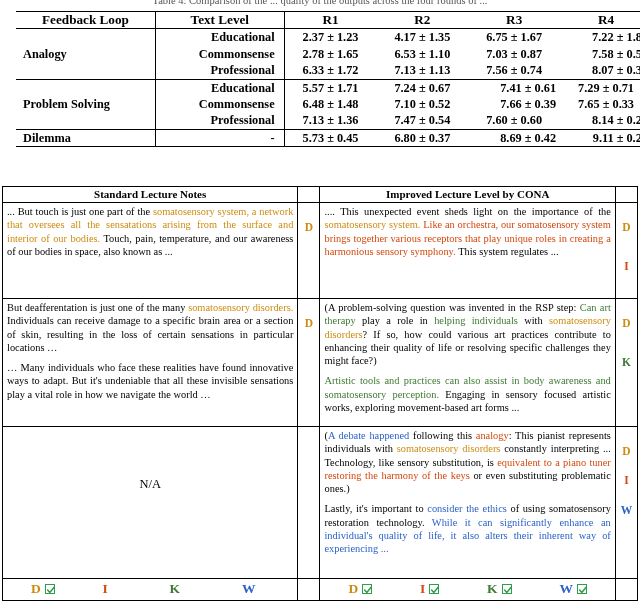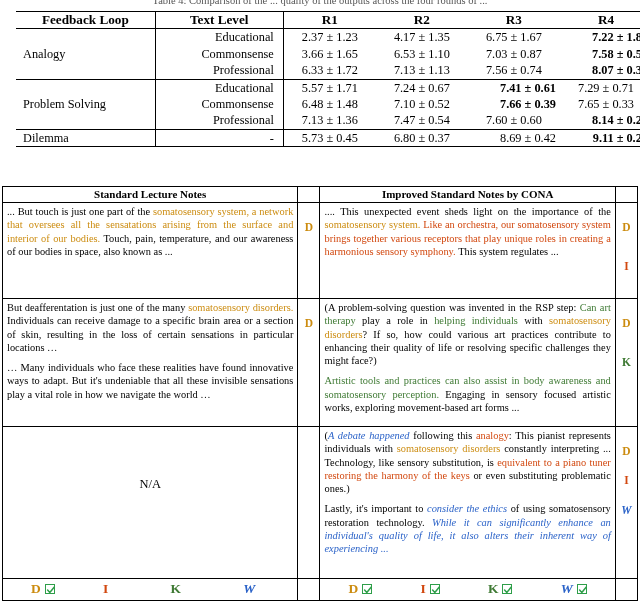--- a/index.html
+++ b/index.html
@@ -44,21 +44,21 @@
     width: 636px;
   }
   table.t1 {
     border-collapse: collapse;
     width: 636px;
     font-size: 12.3px;
   }
   table.t1 td, table.t1 th {
     padding: 0px 4px;
     line-height: 16.4px;
-    font-weight: normal;
+    font-weight: bold;
     text-align: center;
     white-space: nowrap;
   }
   .t1 .rule-top    { border-top: 1.6px solid #000; }
   .t1 .rule-bottom { border-bottom: 1.6px solid #000; margin-top: 36px; }
   .t1 .rule-thin   { border-bottom: 0.9px solid #000; }
   .t1 .vline-r     { border-right: 0.9px solid #000; }
   .t1 .hdr { font-weight: bold; font-size: 13.2px; }
   .t1 .bold { font-weight: bold; text-align: right; }
   .t1 .lvl { text-align: right; padding-right: 9px; }
@@ -110,21 +110,21 @@
     font-weight: bold;
     font-size: 11.5px;
     line-height: 13.3px;
   }
   .markcell .mk { display: block; }
 
   
   .c-D { color: #cc8c10; }   
   .c-I { color: #d2480f; }   
   .c-K { color: #3f7a34; }   
-  .c-W { color: #2a62c8; font-style: italic; }   
+  .c-W { color: #2a62c8; }   
 
   
   .legend-cell { padding: 3px 2px 4px 2px; }
   .legend-row {
     display: flex;
     justify-content: space-around;
     align-items: center;
   }
   .legend-item {
     display: flex;
@@ -170,21 +170,21 @@
           <tr>
             <td class="grp vline-r colA" rowspan="3">Analogy</td>
             <td class="lvl vline-r colB">Educational</td>
             <td class="colV">2.37 ± 1.23</td>
             <td class="colV">4.17 ± 1.35</td>
             <td class="colV">6.75 ± 1.67</td>
             <td class="colV bold">7.22 ± 1.84</td>
           </tr>
           <tr>
             <td class="lvl vline-r colB">Commonsense</td>
-            <td class="colV">3.66 ± 1.65</td>
+            <td class="colV">2.78 ± 1.65</td>
             <td class="colV">6.53 ± 1.10</td>
             <td class="colV">7.03 ± 0.87</td>
             <td class="colV bold">7.58 ± 0.58</td>
           </tr>
           <tr class="rule-thin">
             <td class="lvl vline-r colB" style="border-bottom: 0.9px solid rgb(0, 0, 0);">Professional</td>
             <td class="colV" style="border-bottom: 0.9px solid rgb(0, 0, 0);">6.33 ± 1.72</td>
             <td class="colV" style="border-bottom: 0.9px solid rgb(0, 0, 0);">7.13 ± 1.13</td>
             <td class="colV" style="border-bottom: 0.9px solid rgb(0, 0, 0);">7.56 ± 0.74</td>
             <td class="colV bold" style="border-bottom: 0.9px solid rgb(0, 0, 0);">8.07 ± 0.35</td>
@@ -228,21 +228,21 @@
       <colgroup>
         <col class="c-text">
           <col class="c-mark">
           <col class="c-text">
           <col class="c-mark">
       </colgroup>
       <thead>
         <tr>
           <th>Standard Lecture Notes</th>
           <th></th>
-          <th>Improved Standard Notes by CONA</th>
+          <th>Improved Lecture Level by CONA</th>
           <th></th>
         </tr>
       </thead>
       <tbody id="t2-body">
           <tr style="height: 96px;">
             <td>
               <p><span>... But touch is just one part of the </span><span class="c-D">somatosensory system, a network that oversees all the sensatations arising from the surface and interior of our bodies.</span><span> Touch, pain, temperature, and our awareness of our bodies in space, also known as ...</span></p>
             </td>
             <td class="markcell">
               <span class="mk c-D" style="margin-top: 16px;">D</span>

